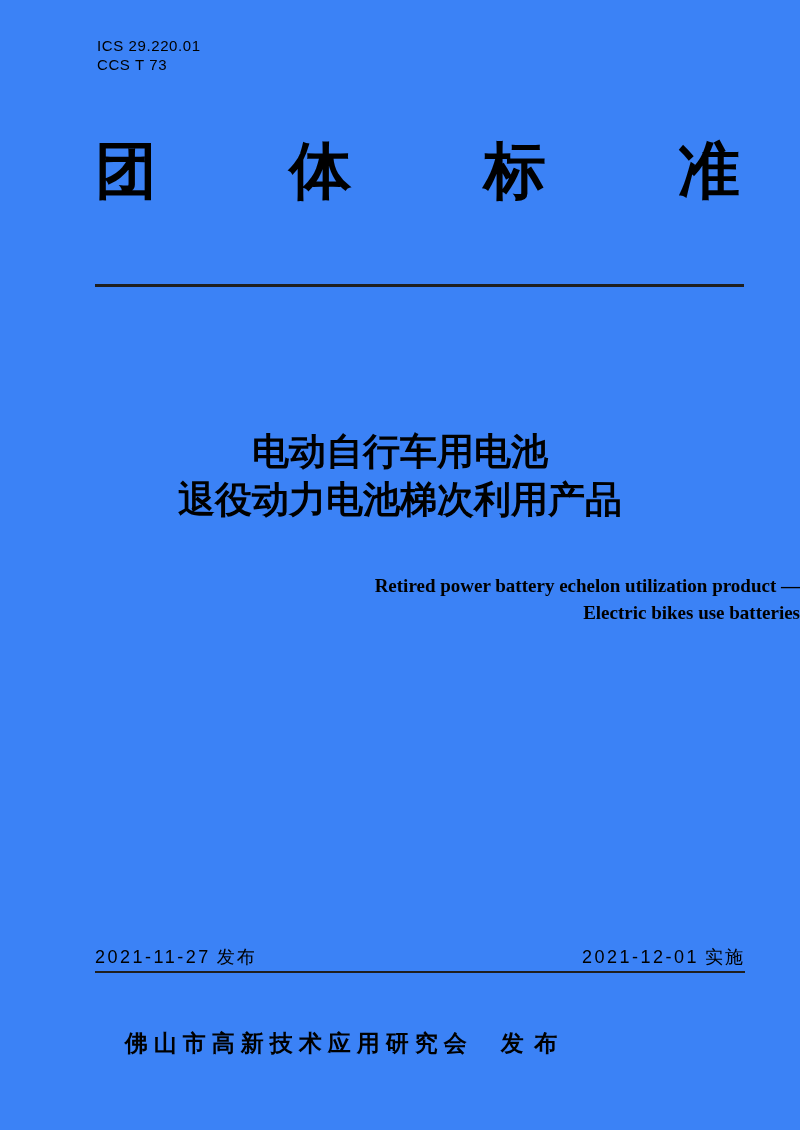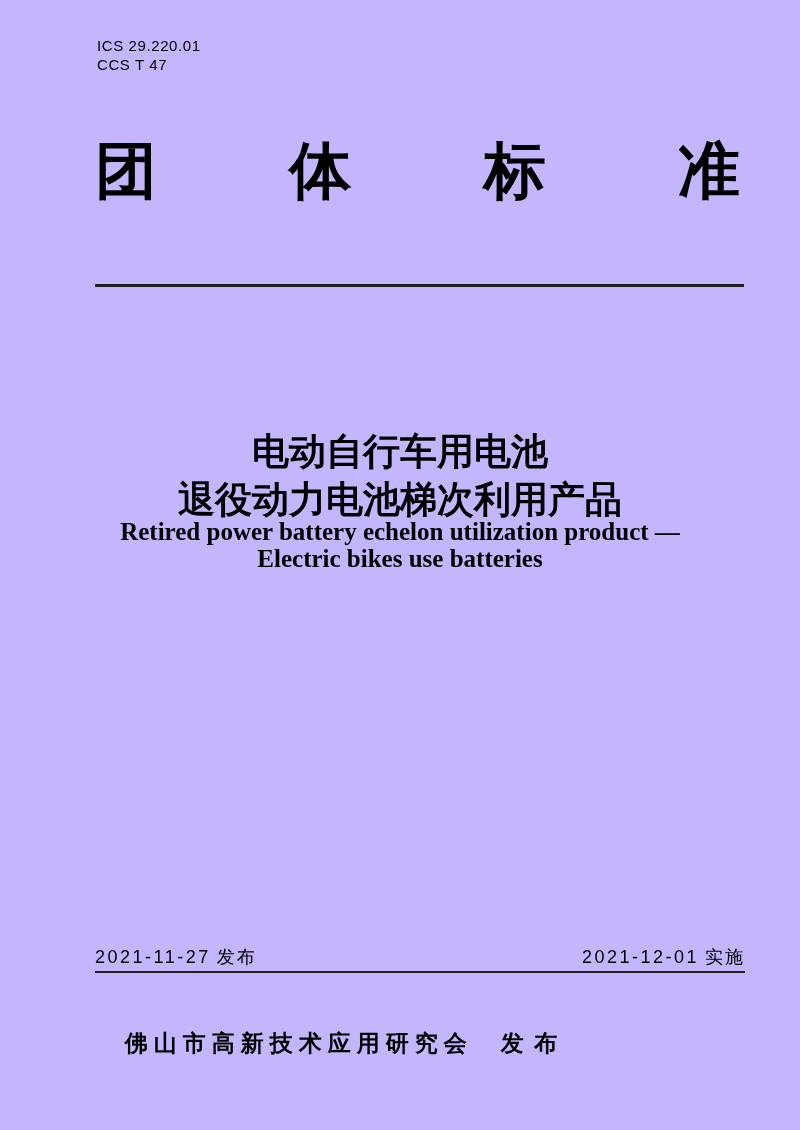--- a/index.html
+++ b/index.html
@@ -4,21 +4,21 @@
 <style>
   html, body {
     margin: 0;
     padding: 0;
     background: #ffffff;
   }
   .page {
     position: relative;
     width: 800px;
     height: 1130px;
-    background: #c4b5fd;
+    background: #3b82f6;
     color: #000000;
     font-family: "Liberation Sans", sans-serif;
     overflow: hidden;
   }
 
   
   .meta-block {
     position: absolute;
     left: 97px;
     top: 36px;
@@ -71,25 +71,25 @@
     text-align: center;
     font-size: 37px;
     line-height: 48px;
     font-weight: bold;
     font-family: "Liberation Sans", sans-serif;
   }
 
   
   .en-title {
     position: absolute;
-    top: 518px;
+    top: 572px;
     left: 0;
     width: 800px;
-    text-align: center;
-    font-size: 25px;
+    text-align: right;
+    font-size: 19px;
     line-height: 27px;
     font-weight: bold;
     font-family: "Liberation Serif", serif;
   }
 
   
   .dates-row {
     position: absolute;
     top: 947px;
     left: 95px;
@@ -132,21 +132,21 @@
     letter-spacing: 2px;
   }
 </style>
 </head>
 <body>
 
 <div class="page">
 
   <div class="meta-block">
     <div>ICS 29.220.01</div>
-    <div>CCS T 47</div>
+    <div>CCS T 73</div>
   </div>
 
   <div class="big-title">
     <span>团</span>
     <span>体</span>
     <span>标</span>
     <span>准</span>
   </div>
 
 

